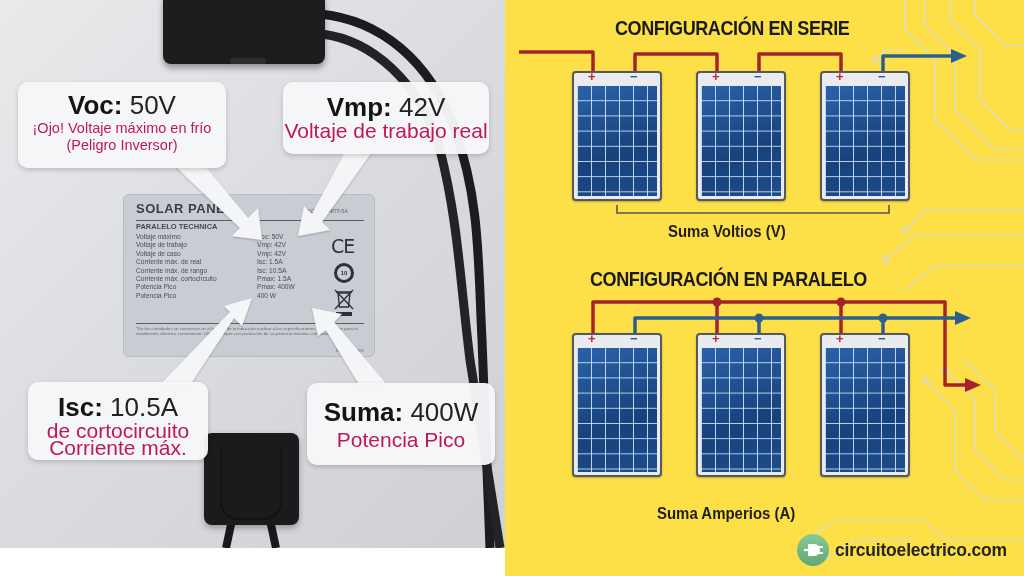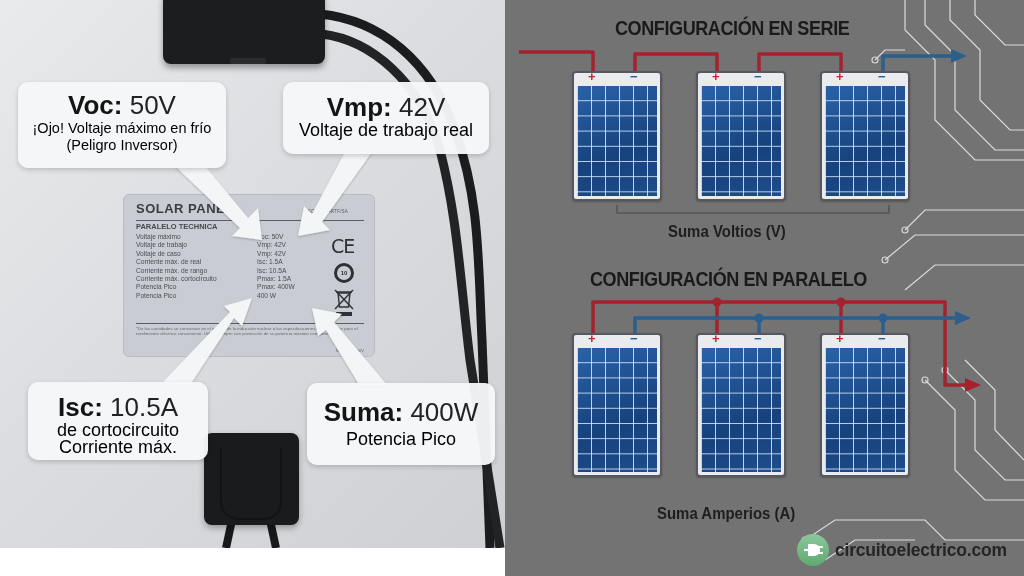--- a/index.html
+++ b/index.html
@@ -56,32 +56,32 @@
     font-size: 6px; font-weight: 700; color: #2e3136; display: flex; align-items: center; justify-content: center; }
   .plate-weee { position: absolute; left: 208px; top: 92px; width: 24px; height: 30px; }
 
   
   .bubble {
     position: absolute; background: rgba(246,247,248,0.96); border-radius: 10px;
     box-shadow: 0 2px 5px rgba(0,0,0,0.18); text-align: center; color: #2f3338;
   }
   .bubble .head { font-size: 26px; line-height: 30px; color: #222; }
   .bubble .head b { font-weight: 700; color: #141414; }
-  .bubble .desc { font-size: 14.5px; line-height: 17px; color: #000000; font-weight: 700; }
+  .bubble .desc { font-size: 14.5px; line-height: 17px; color: #be185d; font-weight: 700; }
   .b-voc { left: 18px; top: 82px; width: 208px; height: 86px; padding-top: 8px; }
   .b-vmp { left: 283px; top: 82px; width: 206px; height: 72px; padding-top: 10px; }
   .b-isc { left: 28px; top: 382px; width: 180px; height: 78px; padding-top: 10px; }
   .b-pmax { left: 307px; top: 383px; width: 188px; height: 82px; padding-top: 14px; }
-  .b-isc .desc, .b-pmax .desc, .b-vmp .desc { font-weight: 400; font-size: 18px; }
+  .b-isc .desc, .b-pmax .desc, .b-vmp .desc { font-weight: 400; font-size: 21px; }
   .b-voc .desc { font-weight: 400; }
   .arrows { position: absolute; left: 0; top: 0; width: 505px; height: 548px; pointer-events: none; }
 
   
   .diagram {
-    position: absolute; left: 505px; top: 0; width: 519px; height: 576px; background: #737373; overflow: hidden;
+    position: absolute; left: 505px; top: 0; width: 519px; height: 576px; background: #fde047; overflow: hidden;
   }
   .circuit-bg { position: absolute; left: 0; top: 0; width: 519px; height: 576px; }
   .sec-title {
     position: absolute; font-family: "Liberation Sans", sans-serif; font-weight: 700;
     font-size: 21px; color: #1a1a1a; letter-spacing: -0.5px; transform: scaleX(0.86); transform-origin: left top;
     white-space: nowrap;
   }
   .t-serie { left: 110px; top: 16px; }
   .t-paralelo { left: 85px; top: 267px; }
   .sum-label {

